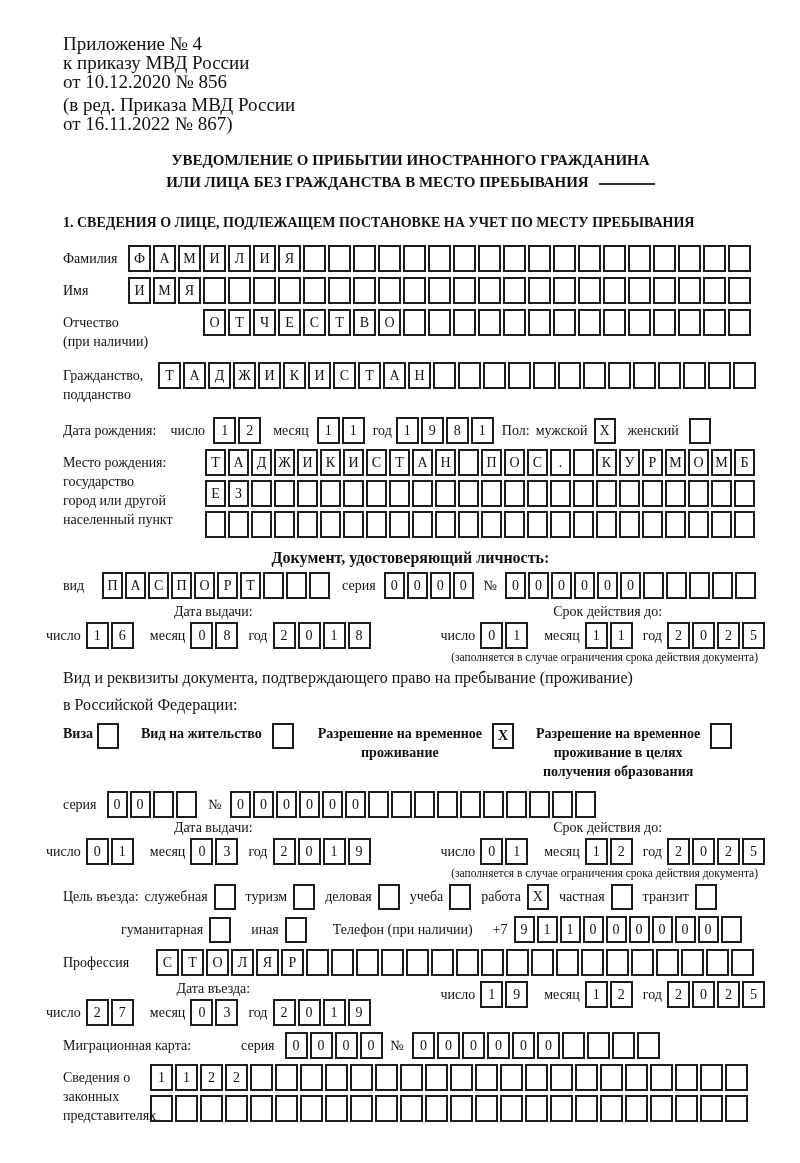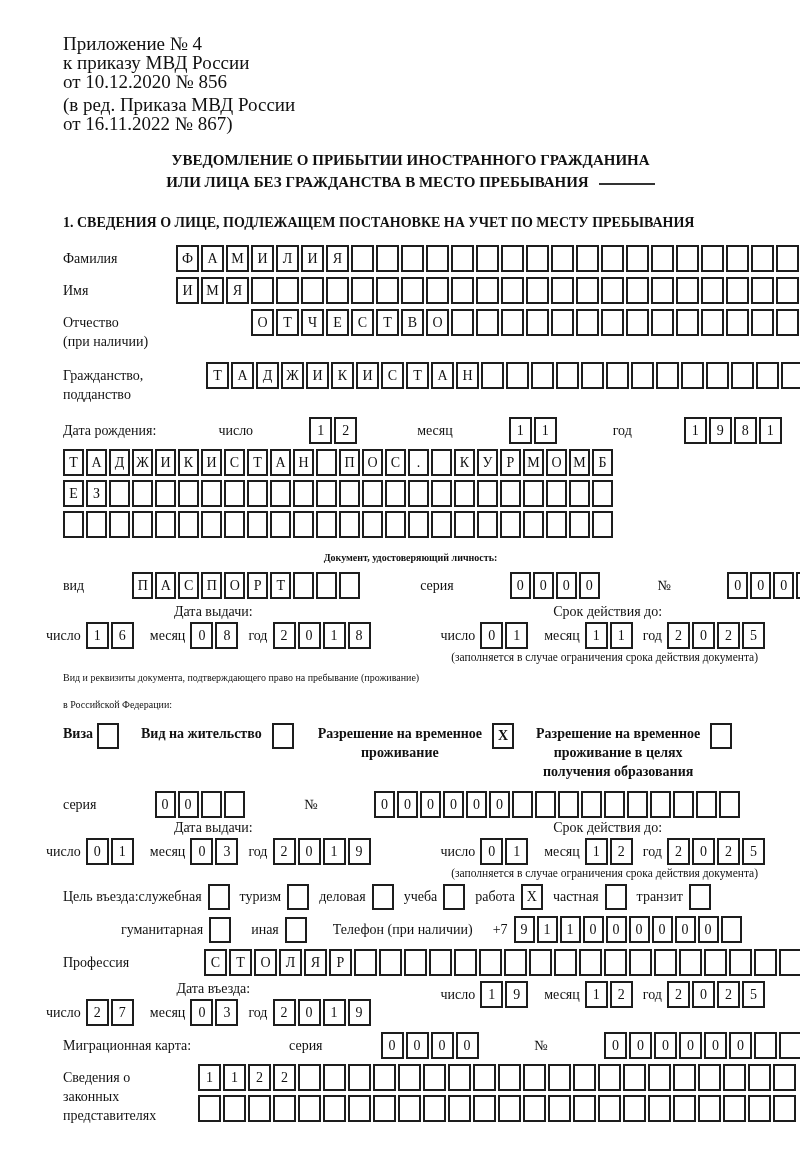--- a/index.html
+++ b/index.html
@@ -16,21 +16,21 @@
   .ref .gap { height:4px; }
   .forma { text-align:right; padding-right:30px; font-weight:bold; font-size:15px; margin-top:16px; letter-spacing:.5px; }
 
   
   .title { text-align:center; margin-top:16px; font-weight:bold; font-size:15px; line-height:22px; }
   .tunder { display:inline-block; width:56px; border-bottom:2.5px solid #333; margin-left:10px; transform:translateY(-2px); }
 
   .s1head { margin-top:22px; margin-bottom:14px; font-weight:bold; font-size:14px; }
 
   
-  .frow { display:flex; align-items:flex-start; margin-bottom:5px;gap:48px; }
+  .frow { display:flex; align-items:flex-start; margin-bottom:5px; }
   .flabel { font-size:14px; line-height:19px; padding-top:4px; flex:0 0 auto; }
   .ilabel { font-size:14px; line-height:27px; white-space:nowrap; }
 
   .cells { display:flex; flex:0 0 auto; }
   .cell {
     display:inline-block; width:23px; height:27px;
     border:2px solid #1d1d1d; margin-right:2px;
     text-align:center; font-size:14px; line-height:23px;
     font-family:"Liberation Serif", serif;
   }
@@ -42,21 +42,21 @@
   }
 
   
   .daterow { display:flex; margin-bottom:2px;justify-content:center; }
   .dghead { text-align:center; font-size:14px; margin-bottom:2px; }
   .dgrow { display:flex; align-items:flex-start; }
   .dgrow .ilabel { margin-right:5px; }
   .dgrow .cells { margin-right:8px; }
   .smallnote { font-size:11.5px; text-align:right; margin-top:1px; margin-bottom:4px; }
 
-  .plain { font-size:10px; line-height:21px; }
+  .plain { font-size:16px; line-height:21px; }
 
   
   .optrow { display:flex; align-items:flex-start; margin-top:6px; margin-bottom:10px; }
   .opt { display:flex; align-items:flex-start;font-weight:bold; }
   .opt .optlines { font-size:14px; line-height:19px; text-align:center; padding-top:3px; }
   .opt .chk { margin-left:10px; margin-top:2px; }
 
   
   .purprow { display:flex; align-items:center; margin-bottom:6px; }
   .purp { display:flex; align-items:center; }
@@ -238,20 +238,26 @@
         <span class="cell">1</span>
       </div>
     <span class="ilabel" style="margin-left:6px">Пол:</span>
     <span class="ilabel" style="margin:0 6px">мужской</span>
     <span class="chk">X</span>
     <span class="ilabel" style="margin:0 10px 0 12px">женский</span>
     <span class="chk"></span>
   </div>
 
   <div class="frow">
+    <div class="flabel" style="width:142px">
+        <div>Место рождения:</div>
+        <div>государство</div>
+        <div>город или другой</div>
+        <div>населенный пункт</div>
+      </div>
     <div class="rowsblock">
       <div class="cells cells-sm">
           <span class="cell">Т</span>
           <span class="cell">А</span>
           <span class="cell">Д</span>
           <span class="cell">Ж</span>
           <span class="cell">И</span>
           <span class="cell">К</span>
           <span class="cell">И</span>
           <span class="cell">С</span>
@@ -518,21 +524,21 @@
             <span class="cell">0</span>
             <span class="cell">2</span>
             <span class="cell">5</span>
           </div>
       </div>
     </div>
   </div>
   <div class="smallnote">(заполняется в случае ограничения срока действия документа)</div>
 
   <div class="purprow">
-    <span class="ilabel" style="">Цель въезда:</span>
+    <span class="ilabel" style="margin-right:6px">Цель въезда:</span>
     <div class="purp">
       <span class="ilabel">служебная</span>
       <span class="chk"></span>
     </div>
     <div class="purp">
       <span class="ilabel">туризм</span>
       <span class="chk"></span>
     </div>
     <div class="purp">
       <span class="ilabel">деловая</span>

